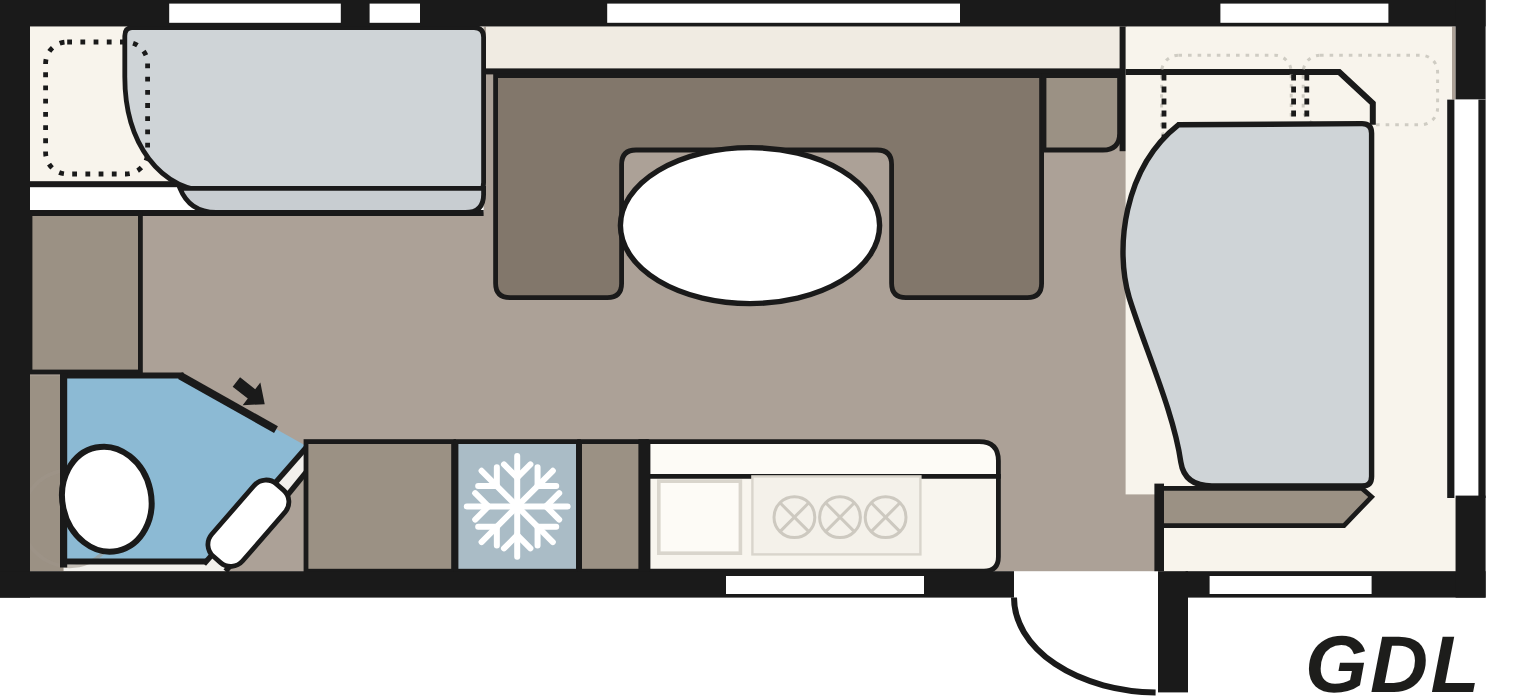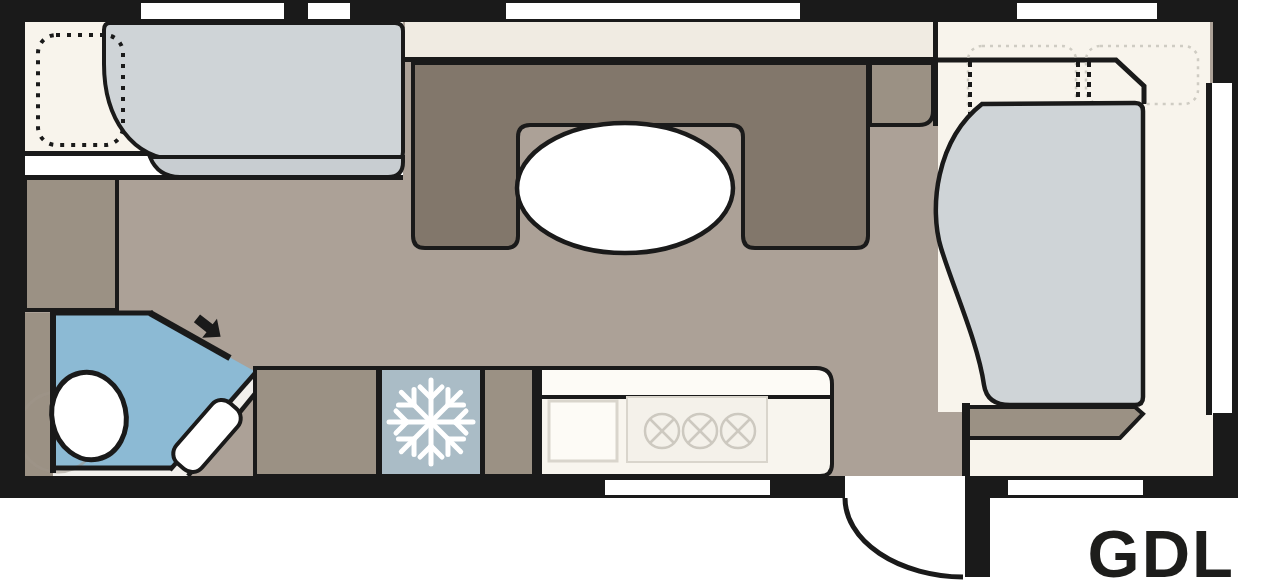--- a/index.html
+++ b/index.html
@@ -1,18 +1,18 @@
 <!DOCTYPE html>
 <html style="--page: #ffffff; --wall: #1a1a1a; --floor: #aca197; --sofa: #82776b; --cabinet: #9b9184; --bed: #cfd4d7; --bedband: #c8cdd1; --bath: #8cbad4; --fridge: #aabcc6; --cream: #f8f4ec; --shelf: #f0ebe2; --counter: #f8f5ee; --counterwhite: #fdfbf6; --white: #ffffff; --faint: #d9d5cc; --faintfill: #f4f1ea; --text: #1d1d1b; --logogreen: #56702a; --logoyellow: #eab51e;"><head>
 <meta charset="utf-8">
 <style>
   html,body{margin:0;padding:0;background:#ffffff;}
   .canvas{
     position:relative;width:1252px;height:580px;background:var(--page,#ffffff);
-    overflow:hidden;font-family:"Liberation Sans", sans-serif;
+    overflow:hidden;font-family:"Liberation Sans", sans-serif;font-style:italic;
   }
   svg{position:absolute;left:0;top:0;display:block;}
   .model-label{
     font-family:"Liberation Sans", sans-serif;
     font-weight:600;
     letter-spacing:2px;
     fill:var(--text,#1d1d1b);
   }
 </style>
 </head>

